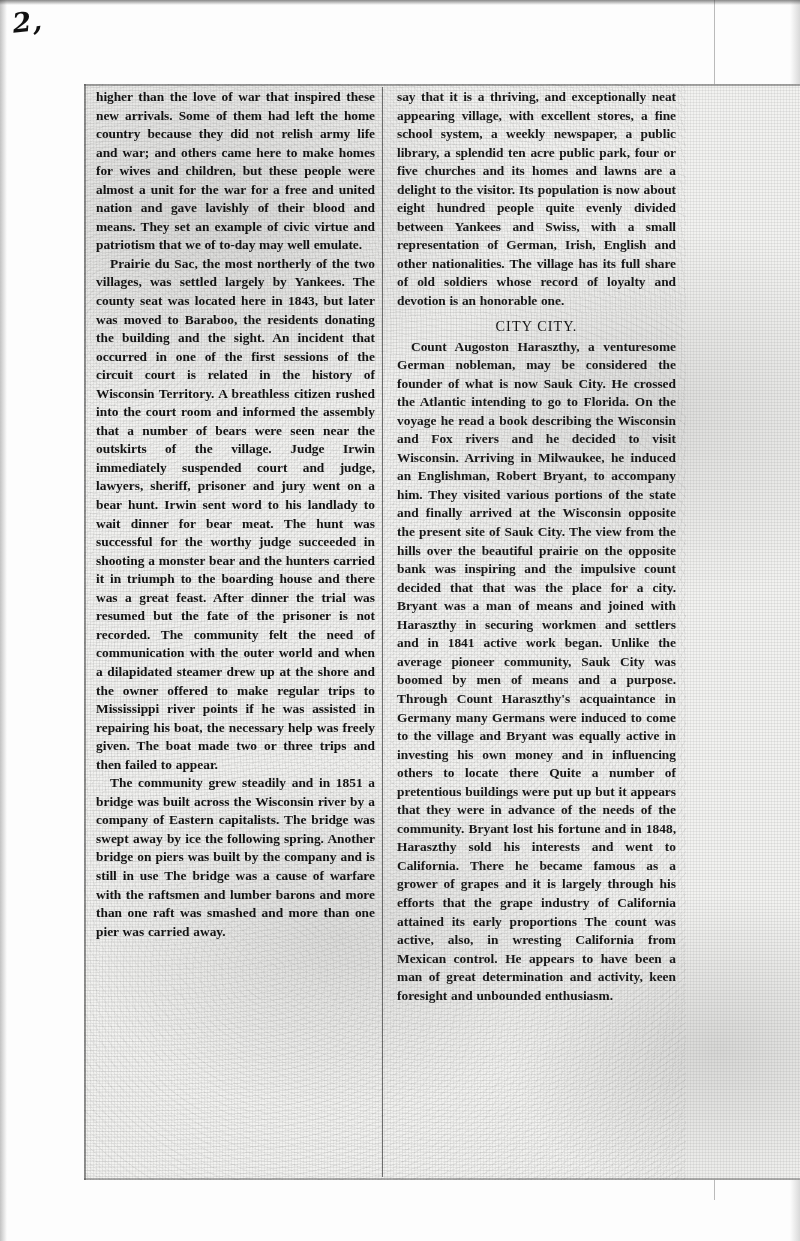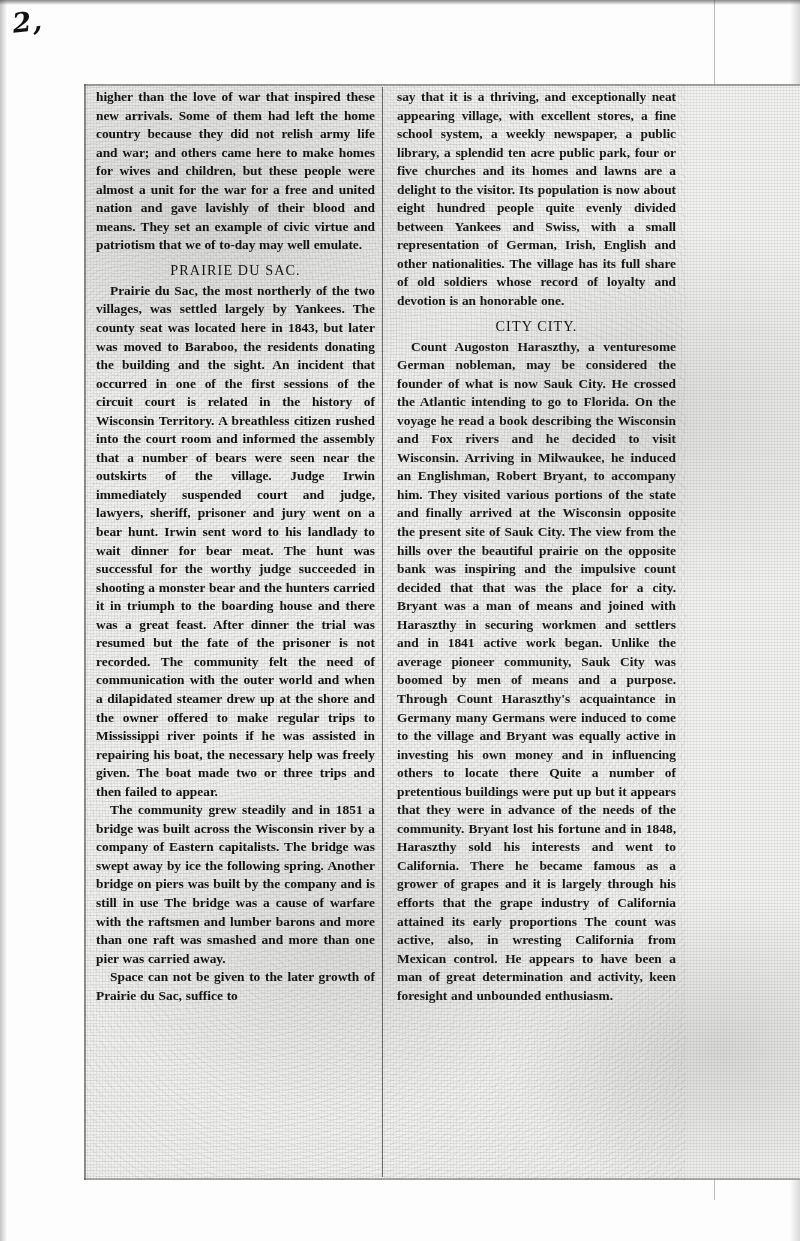--- a/index.html
+++ b/index.html
@@ -229,27 +229,25 @@
     <div id="clip-edge-left"></div>
     <div id="clip-edge-right"></div>
     <div id="clip-edge-bottom"></div>
 
     <div id="columns">
 
       <div class="column" id="column-left">
 
         <p class="body-text no-indent tight">higher than the love of war that inspired these new arrivals. Some of them had left the home country because they did not relish army life and war; and others came here to make homes for wives and children, but these people were almost a unit for the war for a free and united nation and gave lavishly of their blood and means. They set an example of civic virtue and patriotism that we of to-day may well emulate.</p>
 
-        <div class="headline">PRAIRIE DU SAC.</div>
 
         <p class="body-text">Prairie du Sac, the most northerly of the two villages, was settled largely by Yankees. The county seat was located here in 1843, but later was moved to Baraboo, the residents donating the building and the sight. An incident that occurred in one of the first sessions of the circuit court is related in the history of Wisconsin Territory. A breathless citizen rushed into the court room and informed the assembly that a number of bears were seen near the outskirts of the village. Judge Irwin immediately suspended court and judge, lawyers, sheriff, prisoner and jury went on a bear hunt. Irwin sent word to his landlady to wait dinner for bear meat. The hunt was successful for the worthy judge succeeded in shooting a monster bear and the hunters carried it in triumph to the boarding house and there was a great feast. After dinner the trial was resumed but the fate of the prisoner is not recorded. The community felt the need of communication with the outer world and when a dilapidated steamer drew up at the shore and the owner offered to make regular trips to Mississippi river points if he was assisted in repairing his boat, the necessary help was freely given. The boat made two or three trips and then failed to appear.</p>
 
         <p class="body-text">The community grew steadily and in 1851 a bridge was built across the Wisconsin river by a company of Eastern capitalists. The bridge was swept away by ice the following spring. Another bridge on piers was built by the company and is still in use The bridge was a cause of warfare with the raftsmen and lumber barons and more than one raft was smashed and more than one pier was carried away.</p>
 
-        <p class="body-text">Space can not be given to the later growth of Prairie du Sac, suffice to</p>
       </div>
 
       <div id="column-rule"></div>
 
       <div class="column" id="column-right">
 
         <p class="body-text no-indent tight">say that it is a thriving, and exceptionally neat appearing village, with excellent stores, a fine school system, a weekly newspaper, a public library, a splendid ten acre public park, four or five churches and its homes and lawns are a delight to the visitor. Its population is now about eight hundred people quite evenly divided between Yankees and Swiss, with a small representation of German, Irish, English and other nationalities. The village has its full share of old soldiers whose record of loyalty and devotion is an honorable one.</p>
 
         <div class="headline">CITY CITY.</div>
 

